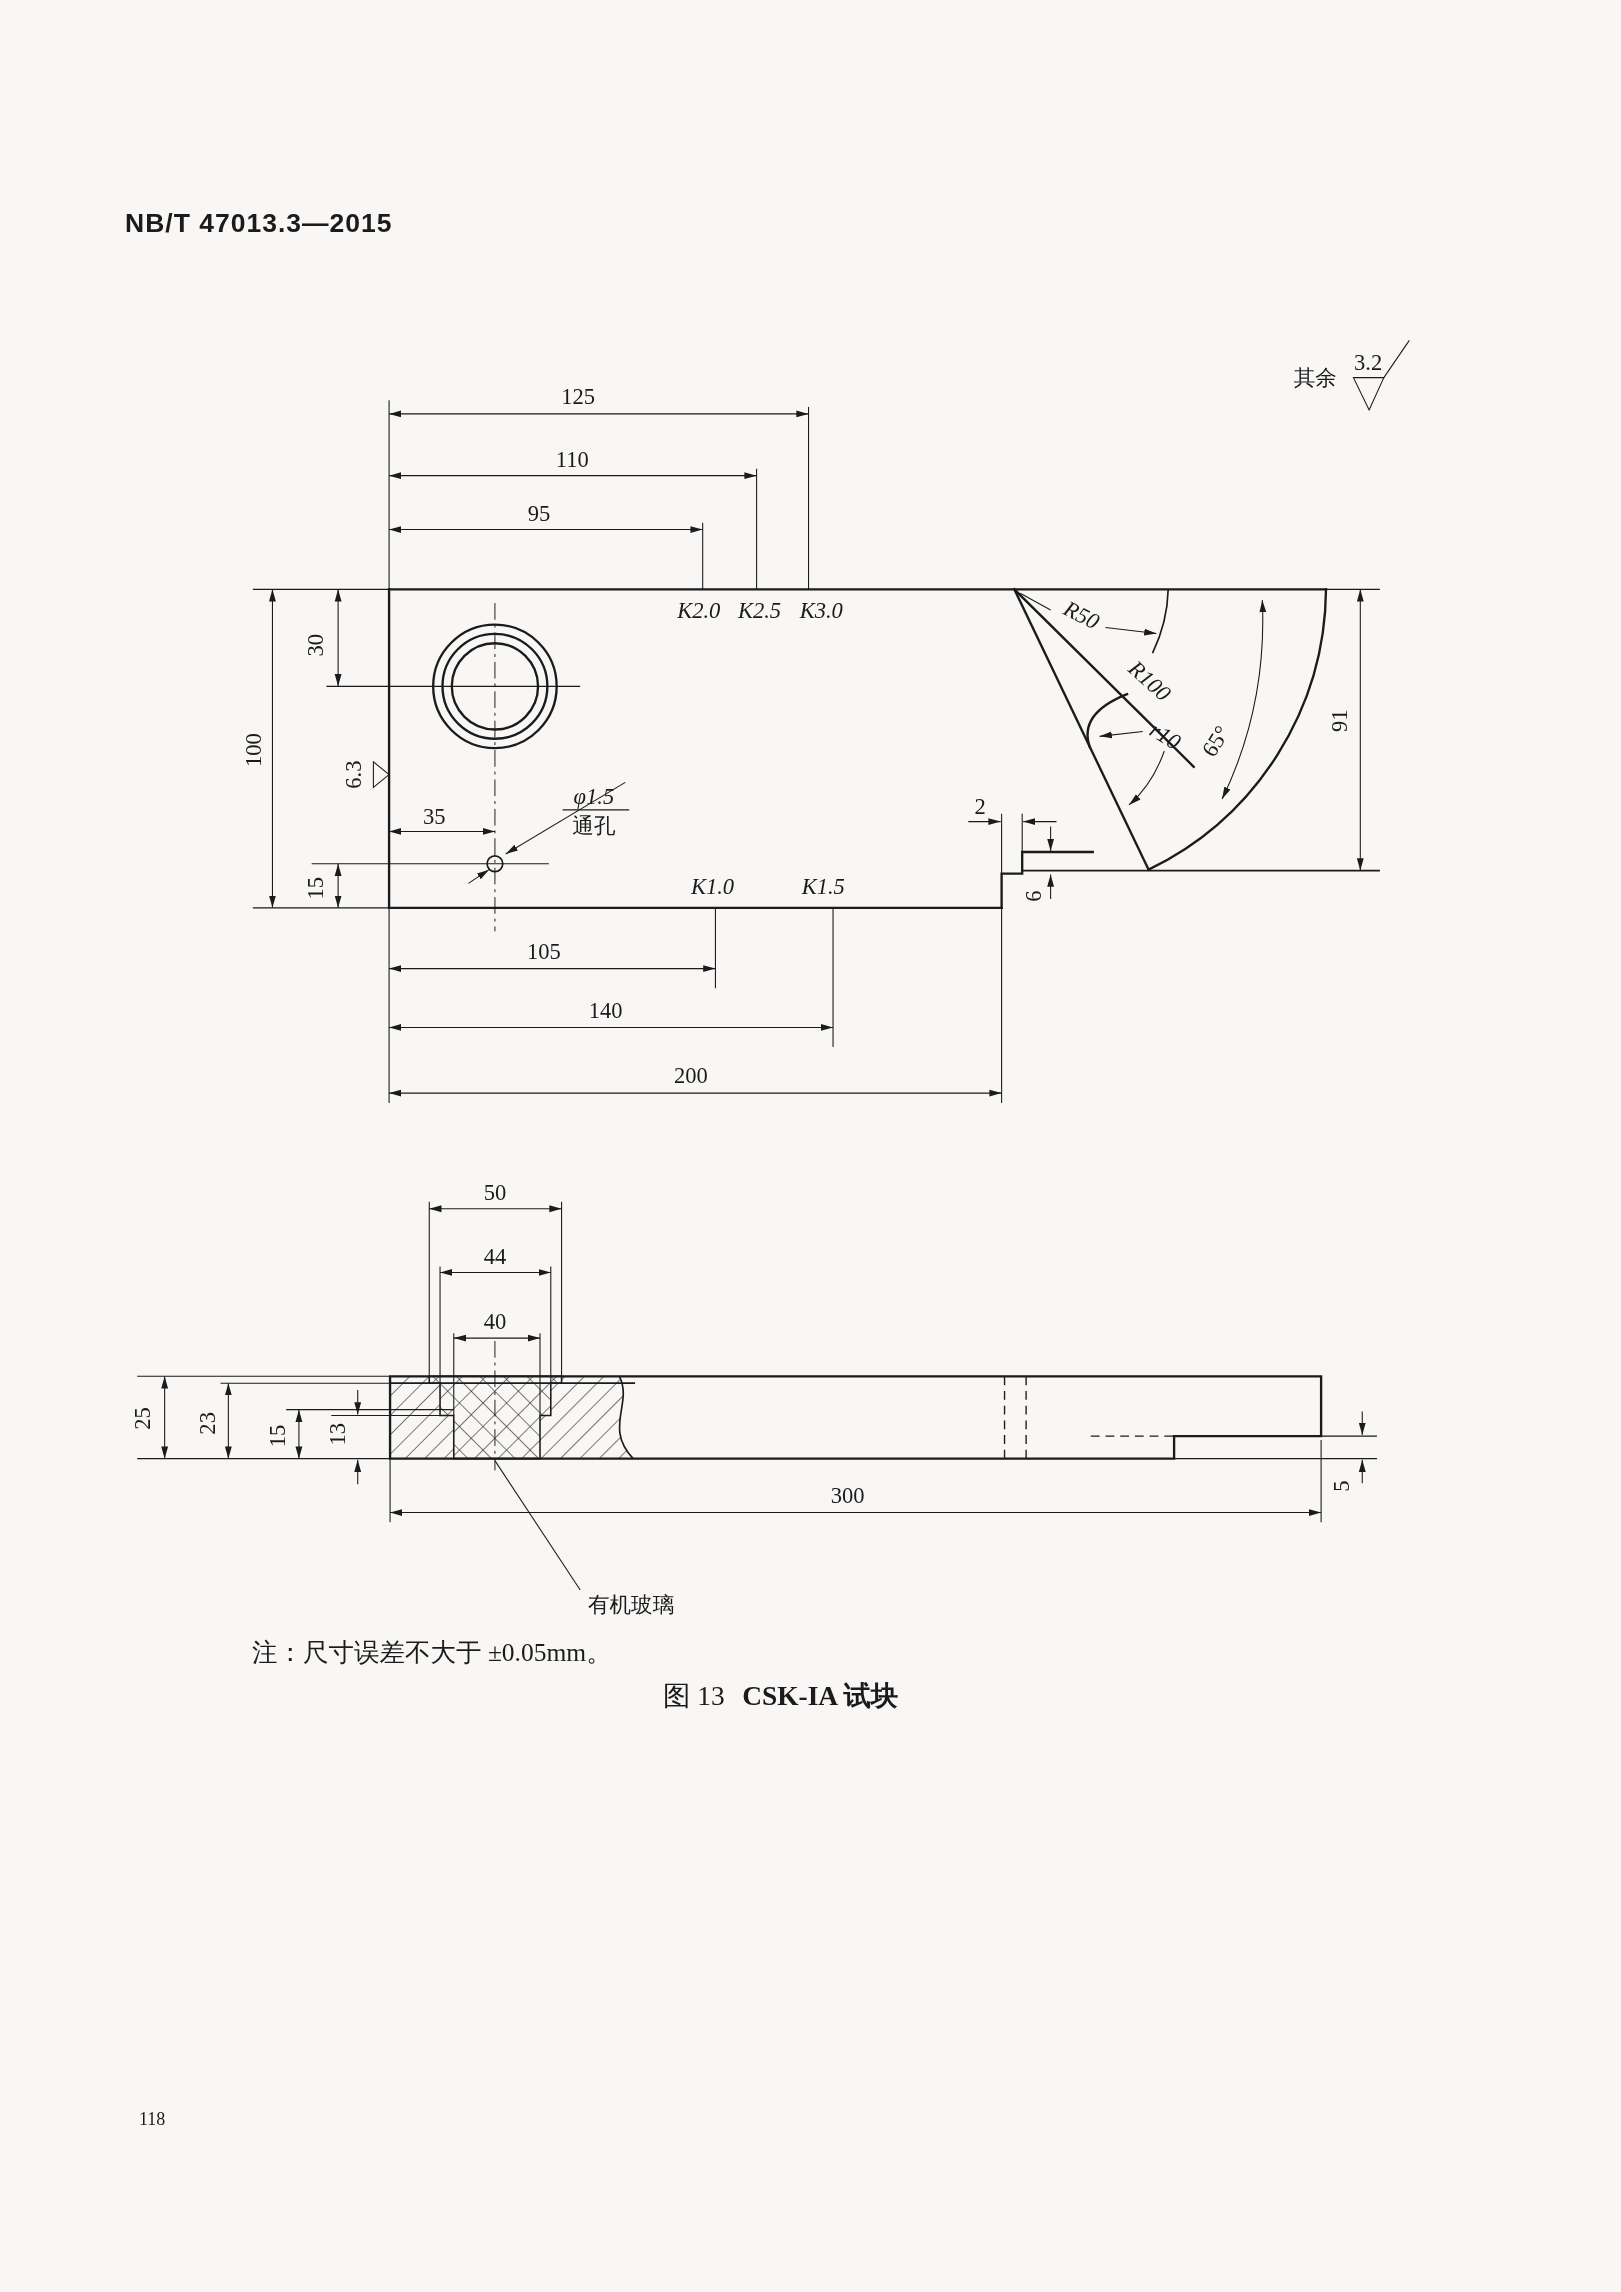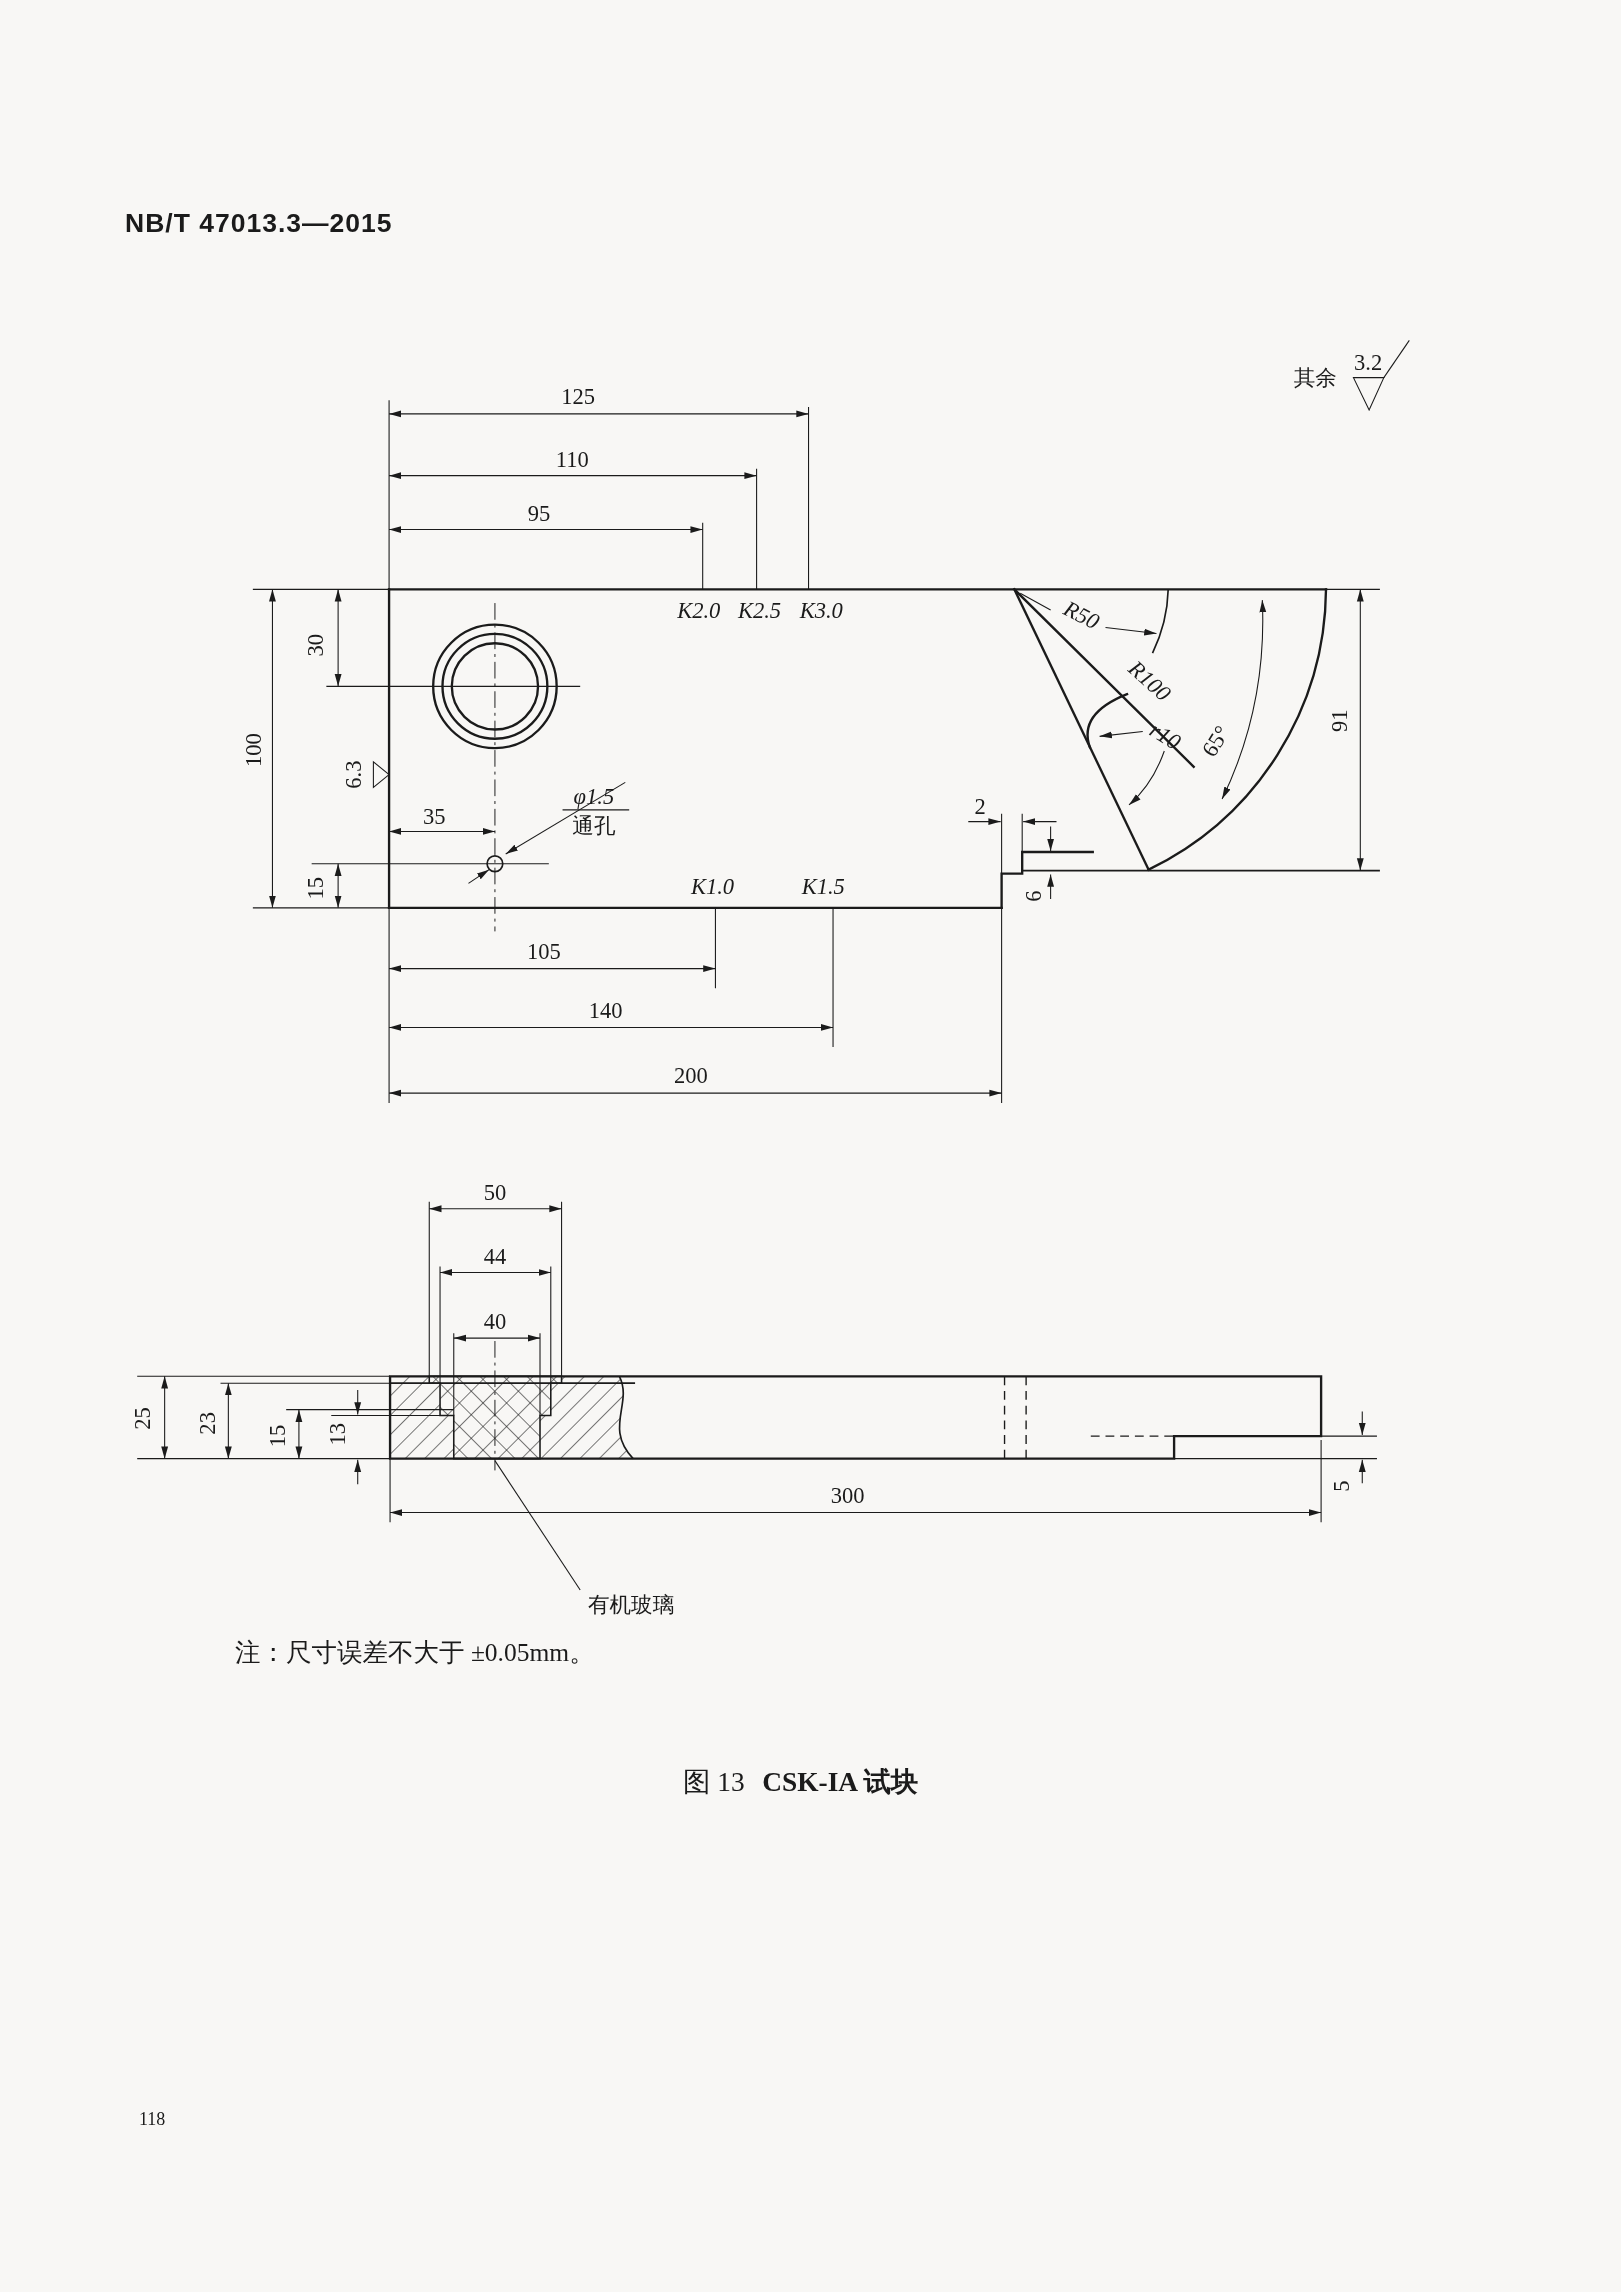--- a/index.html
+++ b/index.html
@@ -1,22 +1,22 @@
 <!DOCTYPE html>
 <html><head>
 <meta charset="utf-8">
 <style>
   html,body{margin:0;padding:0;background:#e8e8e8;}
   #page{position:relative;width:1621px;height:2293px;background:#f8f7f5;margin:0 auto;
         font-family:"Liberation Serif", serif;color:#1b1b1b;overflow:hidden;}
   #page .txt{position:absolute;white-space:nowrap;}
   #hdr{left:125px;top:208px;font-family:"Liberation Sans",sans-serif;font-weight:bold;
        font-size:26.5px;letter-spacing:1px;}
-  #note{left:235px;top:1635px;font-size:25.5px;}
-  #cap{left:663px;top:1764px;font-size:27.4px;margin-left:20px;}
+  #note{left:252px;top:1635px;font-size:25.5px;}
+  #cap{left:663px;top:1678px;font-size:27.4px;}
   #cap .bold{font-weight:bold;margin-left:17.6px;}
   #pgnum{left:139px;top:2109px;font-size:18px;}
   svg{position:absolute;left:0;top:0;}
   svg text{fill:#1b1b1b;font-family:"Liberation Serif",serif;font-size:23px;}
   svg text.it{font-style:italic;}
   svg text.cjk{font-size:22px;font-style:normal;}
   .obj{stroke:#1b1b1b;stroke-width:2.4;fill:none;stroke-linecap:square;}
   .med{stroke:#1b1b1b;stroke-width:1.7;fill:none;}
   .thin{stroke:#1b1b1b;stroke-width:1.1;fill:none;}
   .dash{stroke:#1b1b1b;stroke-width:1.4;fill:none;stroke-dasharray:9 6;}

